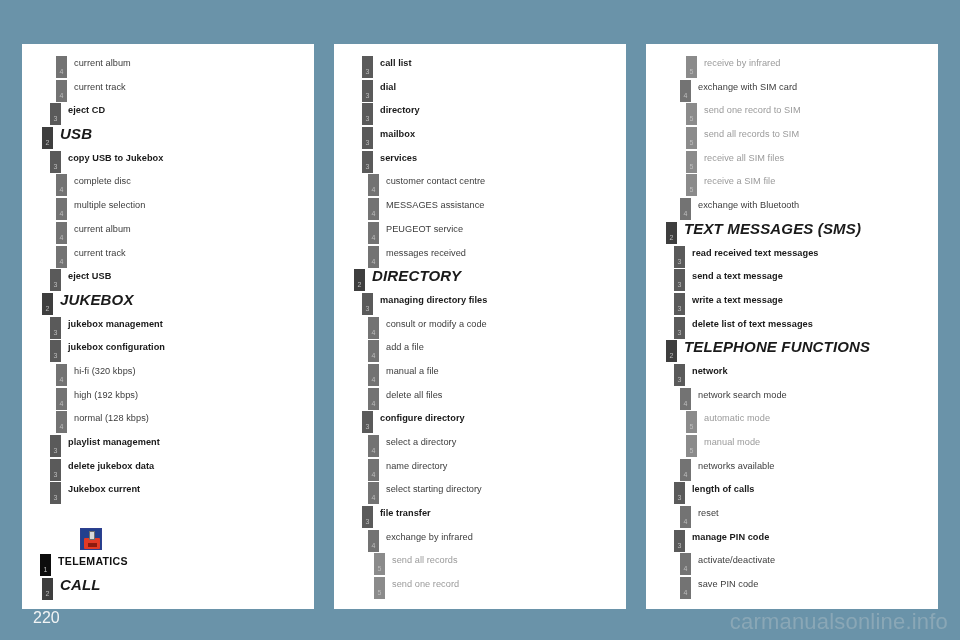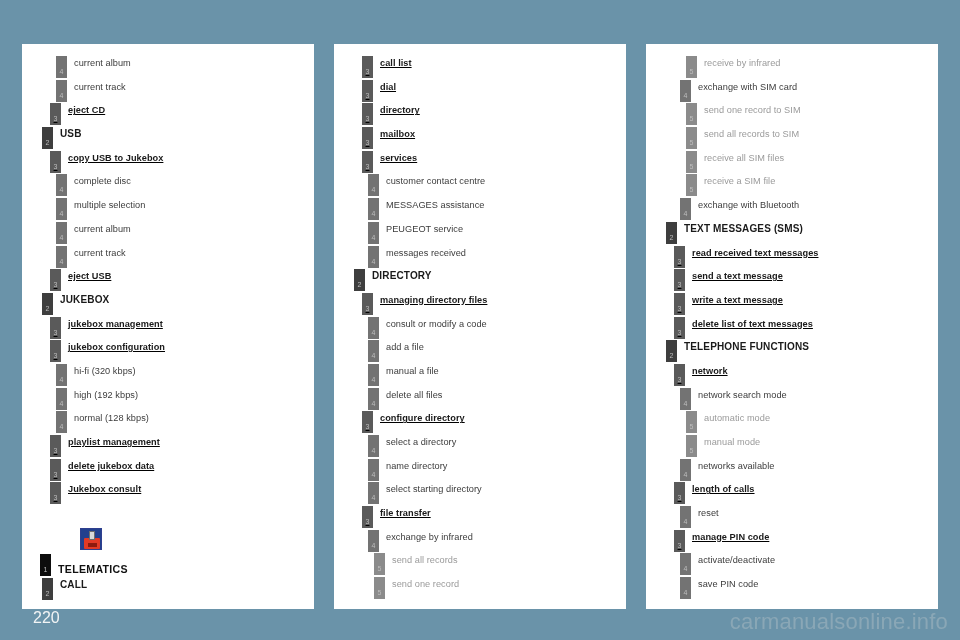--- a/index.html
+++ b/index.html
@@ -72,26 +72,26 @@
 
   
   .l1 .lvlbox { background: #0d0d0d; }
   .l2 .lvlbox { background: #3e3e3e; }
   .l3 .lvlbox { background: #5a5a5a; }
   .l4 .lvlbox { background: #737373; }
   .l5 .lvlbox { background: #8b8b8b; }
 
   .l1 { padding-left: 18px; }
   .l2 { padding-left: 20px; }
-  .l3 { padding-left: 28px; text-decoration: underline; }
+  .l3 { padding-left: 28px; }
   .l4 { padding-left: 34px; }
   .l5 { padding-left: 40px; }
 
-  .l1 .lbl { font-weight: bold; color: #111; font-size: 10.6px; letter-spacing: .3px; margin-top: 8px; }
-  .l2 .lbl { font-weight: bold; color: #1a1a1a; font-size: 10px; letter-spacing: .15px; }
+  .l1 .lbl { font-weight: bold; color: #111; font-size: 10.6px; letter-spacing: .3px; }
+  .l2 .lbl { font-weight: bold; color: #1a1a1a; font-size: 15px; letter-spacing: .15px; font-style: italic; }
   .l3 .lbl { font-weight: bold; color: #1a1a1a; }
   .l4 .lbl { font-weight: normal; color: #3b3b3b; }
   .l5 .lbl { font-weight: normal; color: #9a9a9a; }
 
   .spacer-row { height: 18px; }
 
   
   .icon-row {
     height: 30px;
     padding-left: 58px;
@@ -220,21 +220,21 @@
         <div class="row l3">
           <div class="lvlbox">3</div>
           <div class="lbl">playlist management</div>
         </div>
         <div class="row l3">
           <div class="lvlbox">3</div>
           <div class="lbl">delete jukebox data</div>
         </div>
         <div class="row l3">
           <div class="lvlbox">3</div>
-          <div class="lbl">Jukebox consult</div>
+          <div class="lbl">Jukebox current</div>
         </div>
         <div class="spacer-row"></div>
         <div class="icon-row">
           <div class="tel-icon">
             <div class="body"></div>
             <div class="handset"></div>
             <div class="keys"></div>
           </div>
         </div>
         <div class="row l1">

